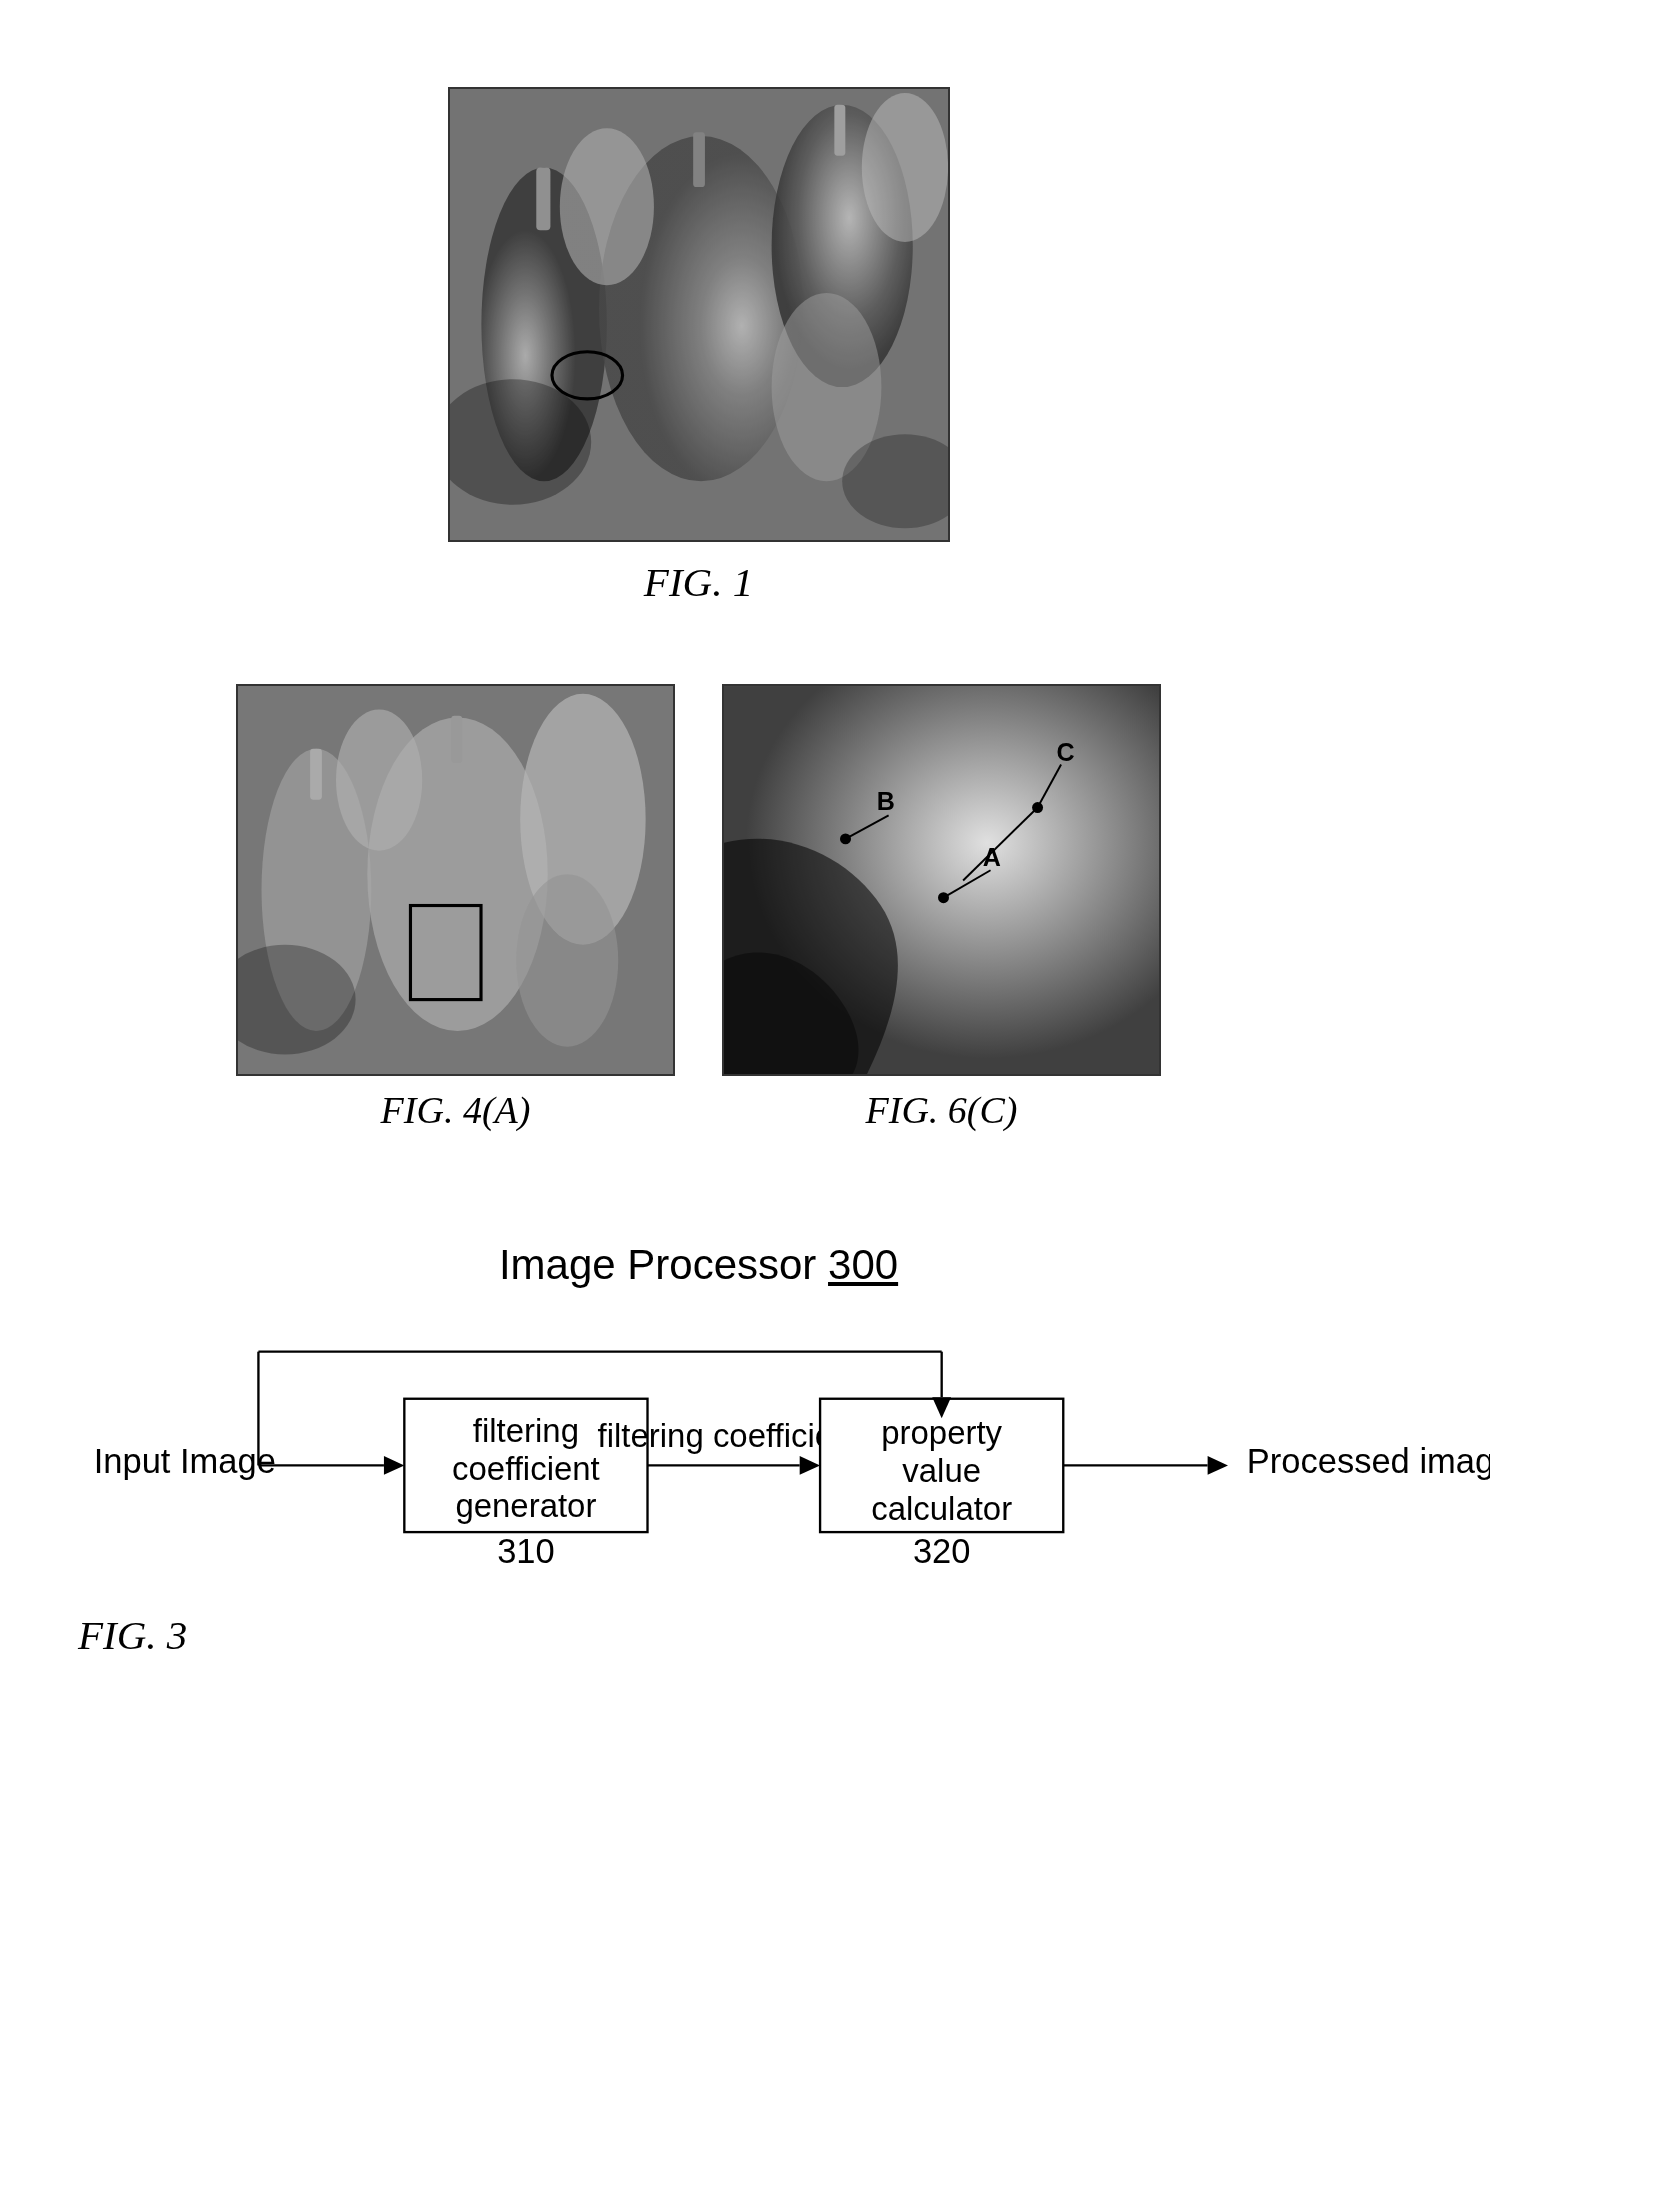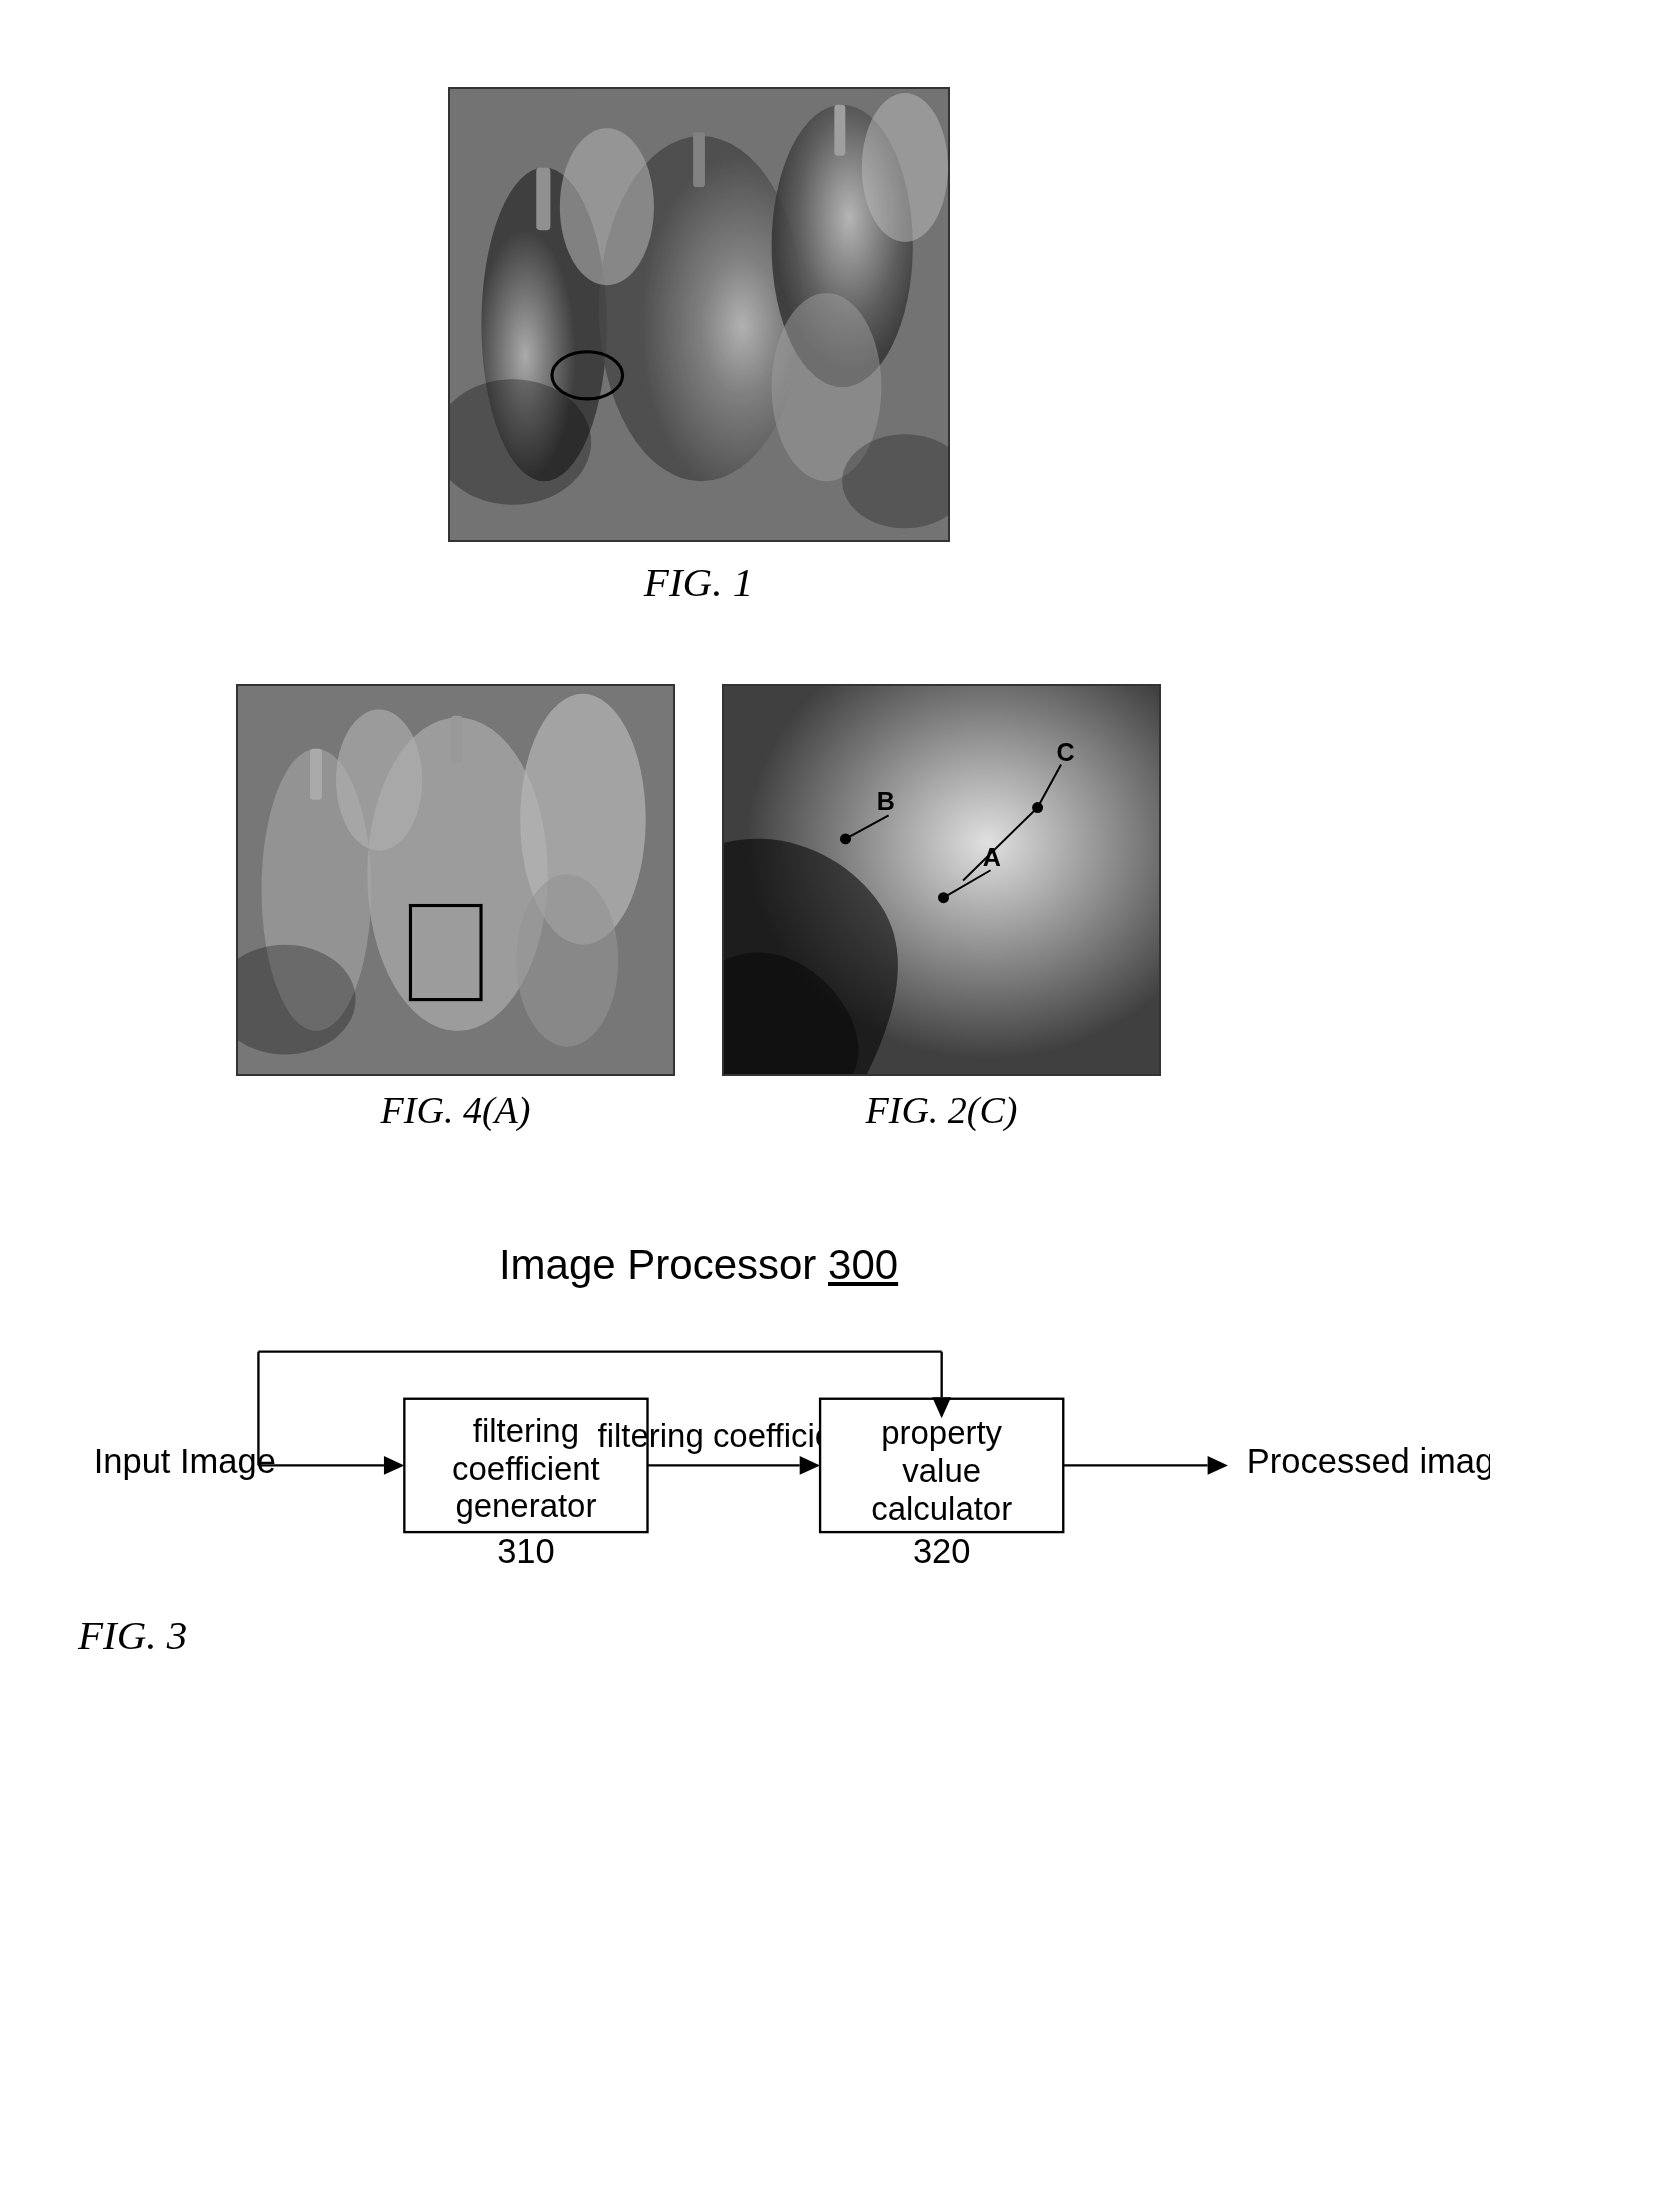--- a/index.html
+++ b/index.html
@@ -218,21 +218,21 @@
             <line x1="280" y1="270" x2="340" y2="235" stroke="#000" stroke-width="2.5"></line>
             <text x="330" y="230" font-family="Arial" font-size="32" font-weight="bold" fill="#000">A</text>
 
             <circle cx="400" cy="155" r="7" fill="#000"></circle>
             <line x1="400" y1="155" x2="430" y2="100" stroke="#000" stroke-width="2.5"></line>
             <text x="424" y="96" font-family="Arial" font-size="32" font-weight="bold" fill="#000">C</text>
 
             <line x1="400" y1="155" x2="305" y2="248" stroke="#000" stroke-width="2.5"></line>
           </svg>
         </div>
-        <div class="fig2-caption">FIG. 2(C)</div>
+        <div class="fig2-caption">FIG. 6(C)</div>
       </div>
 
     </div>
   </div>
 
   <div class="fig3-section">
     <div style="font-size:42px; font-family:Arial,sans-serif; margin-bottom:7.8px; align-self:center;">
       <span>Image Processor</span>&nbsp;<span style="text-decoration:underline;">300</span>
     </div>
 

